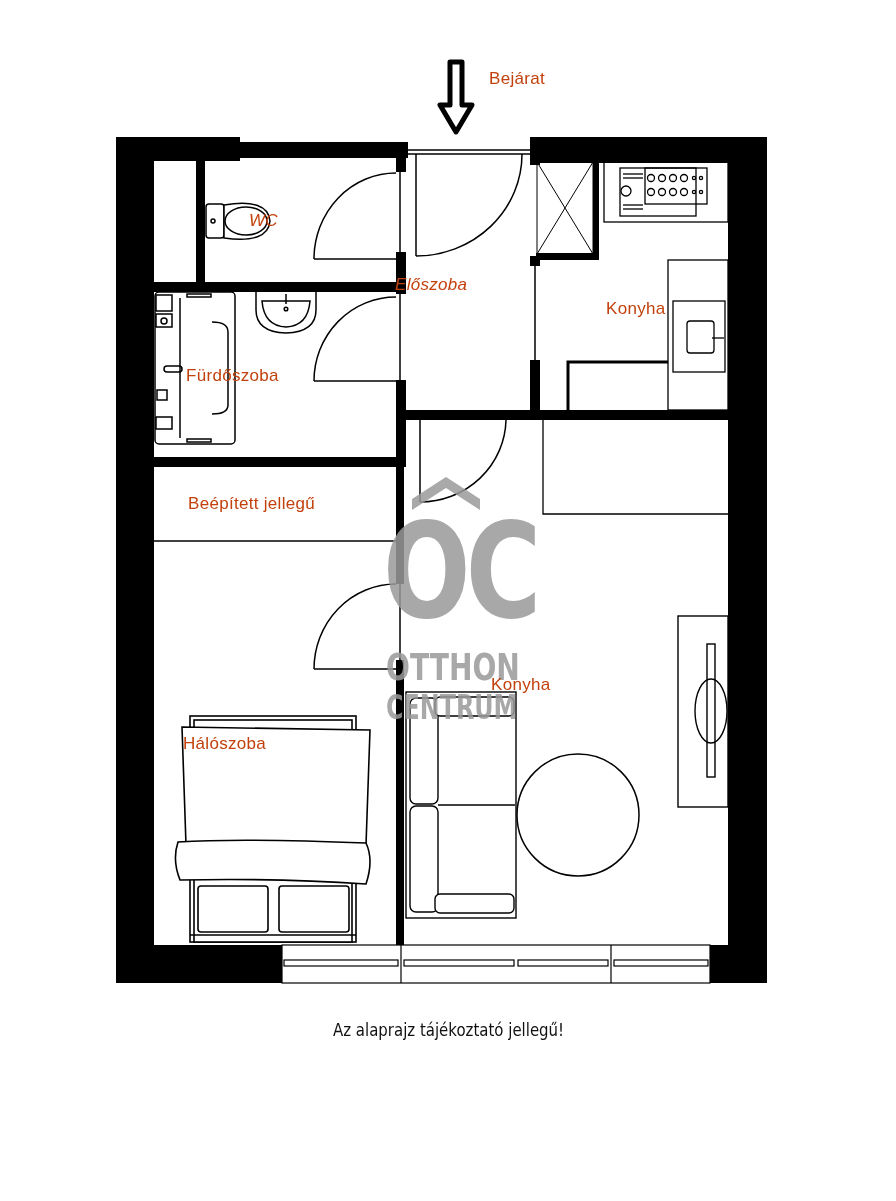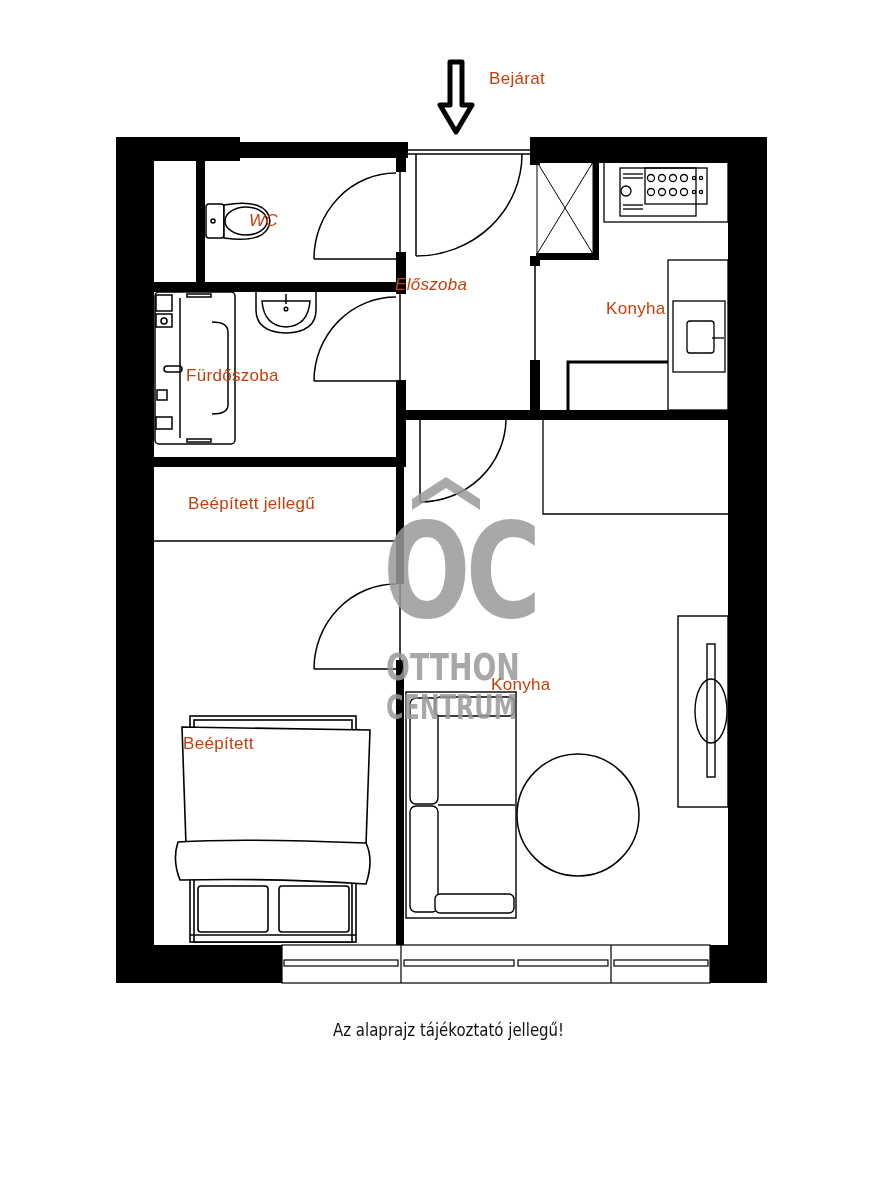--- a/index.html
+++ b/index.html
@@ -189,15 +189,15 @@
 <div class="wm" style="left:386px;top:648px;font-size:38px;line-height:38px;transform:scaleX(0.74);transform-origin:left top;">OTTHON</div>
 <div class="wm" style="left:386px;top:690px;font-size:34px;line-height:34px;transform:scaleX(0.70);transform-origin:left top;">CENTRUM</div>
 
 <div class="lbl" style="left:489px;top:69px;">Bejárat</div>
 <div class="lbl" style="left:249px;top:211px;font-style:italic;">WC</div>
 <div class="lbl" style="left:395px;top:275px;font-style:italic;">Előszoba</div>
 <div class="lbl" style="left:570px;top:299px;margin-left:36px;">Konyha</div>
 <div class="lbl" style="left:186px;top:366px;">Fürdőszoba</div>
 <div class="lbl" style="left:188px;top:494px;">Beépített jellegű</div>
 <div class="lbl" style="left:491px;top:675px;">Konyha</div>
-<div class="lbl" style="left:183px;top:734px;">Beépített</div>
+<div class="lbl" style="left:183px;top:734px;">Hálószoba</div>
 
 <div class="note" style="left:333px;top:1020px;">Az alaprajz tájékoztató jellegű!</div>
 
 </body></html>

